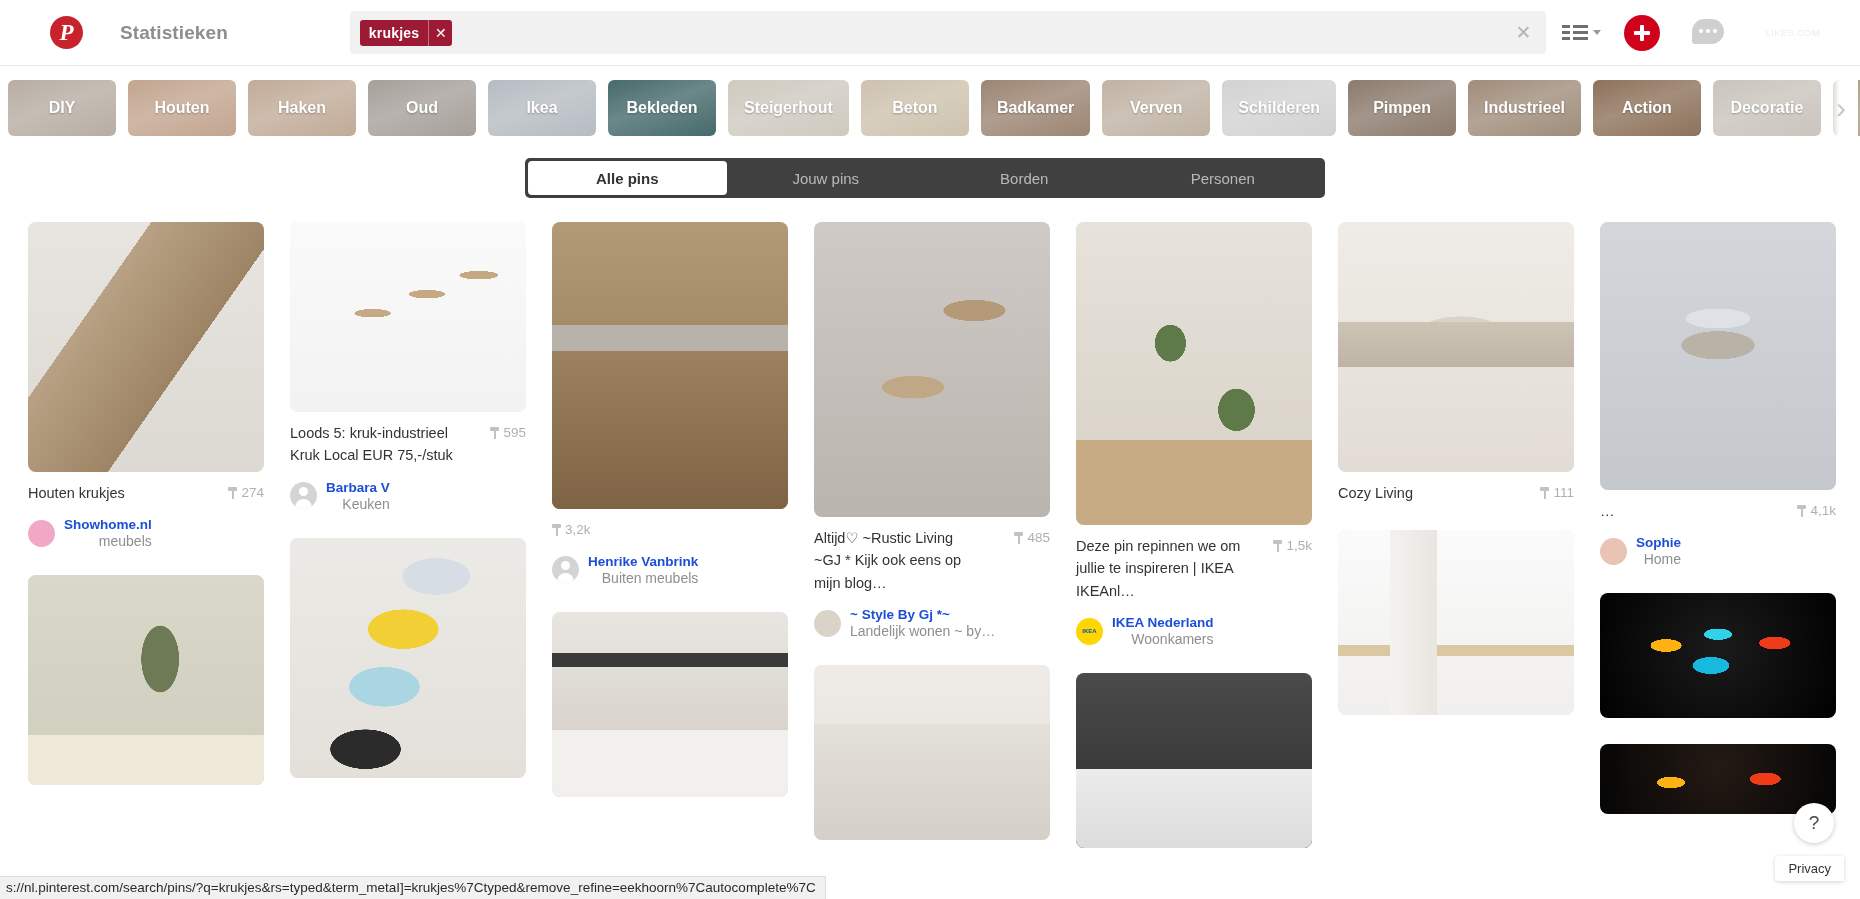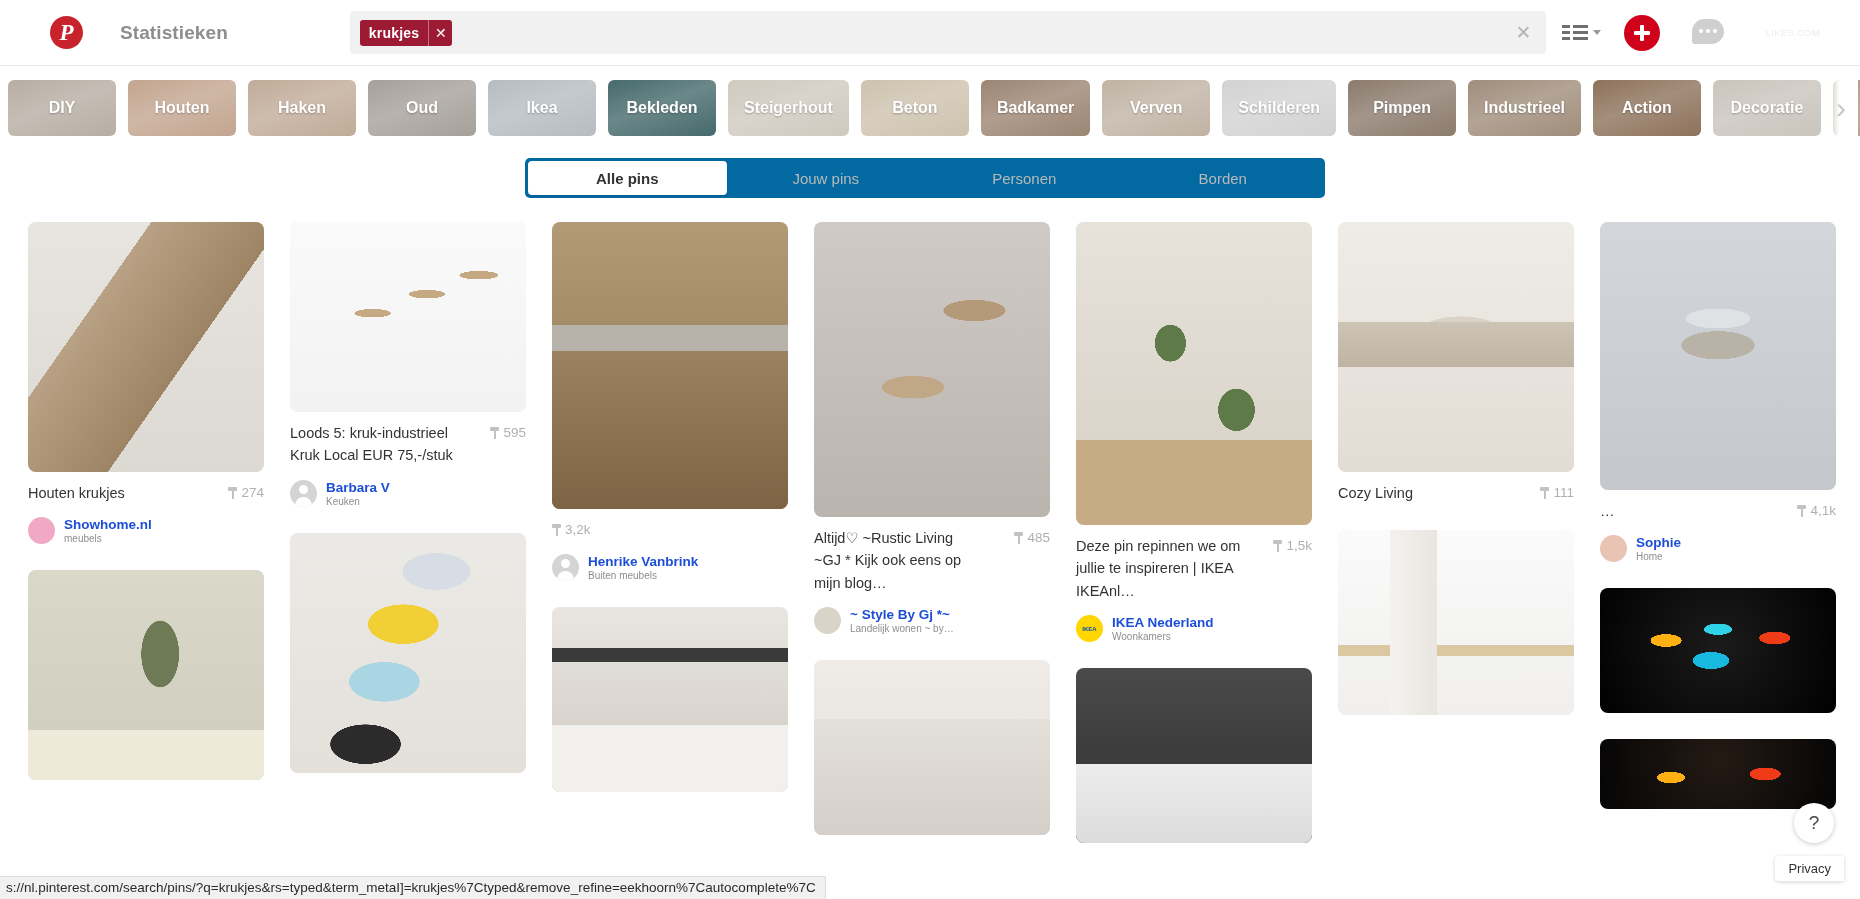--- a/index.html
+++ b/index.html
@@ -141,21 +141,21 @@
     width: 34px; height: 56px; z-index: 5;
     display: flex; align-items: center; justify-content: center;
     background: linear-gradient(to right, rgba(255,255,255,0), #fff 45%);
     color: #c7c7c7; font-size: 30px; cursor: pointer;
   }
 
   
   .tabs {
     position: absolute; top: 158px; left: 525px;
     width: 800px; height: 40px;
-    background: #0369a1; border-radius: 5px;
+    background: #404040; border-radius: 5px;
     display: flex; padding: 3px;
   }
   .tab {
     flex: 1; display: flex; align-items: center; justify-content: center;
     font-size: 15px; color: #b9b9b9; border-radius: 4px; cursor: pointer;
   }
   .tab.active {
     background: #fff; color: #333; font-weight: bold;
     box-shadow: 0 1px 2px rgba(0,0,0,.12);
   }
@@ -212,23 +212,24 @@
   .avatar.generic:after {
     content: ""; position: absolute; width: 17px; height: 11px;
     border-radius: 9px 9px 0 0; background: #fff; bottom: -1px; left: 5px;
   }
   .user-meta { min-width: 0; }
   .user-name {
     font-size: 13.5px; font-weight: bold; color: #1d4ed8;
     white-space: nowrap; overflow: hidden; text-overflow: ellipsis;
   }
   .user-board {
-    font-size: 10px; color: #8e8e8e; margin-top: 1px;
+    font-size: 14px; color: #8e8e8e; margin-top: 1px;
     white-space: nowrap; overflow: hidden; text-overflow: ellipsis;
     max-width: 160px;
+    text-align: right;
   }
 
   
   .help-btn {
     position: absolute; right: 26px; bottom: 56px;
     width: 40px; height: 40px; border-radius: 50%;
     background: #fff; box-shadow: 0 1px 5px rgba(0,0,0,.22);
     display: flex; align-items: center; justify-content: center;
     font-size: 19px; color: #444; cursor: pointer; z-index: 20;
   }
@@ -364,22 +365,22 @@
     <div class="chip">
       <div class="chip-bg" style="background: linear-gradient(160deg, rgb(171, 158, 134) 0%, rgba(171, 158, 134, 0.8) 45%, rgb(171, 158, 134) 100%);"></div>
       <span class="chip-label">Ideas</span>
     </div>
   </div>
 <div class="chips-next" style="top:108px;">›</div>
 
 <div class="tabs" id="tabs">
     <div class="tab active">Alle pins</div>
     <div class="tab">Jouw pins</div>
+    <div class="tab">Borden</div>
     <div class="tab">Personen</div>
-    <div class="tab">Borden</div>
   </div>
 
 <div class="grid" id="grid">
     <div class="col">
       <div class="card">
         <div class="card-img" style="height: 250px;">
           <div class="ph" style="background: linear-gradient(rgb(232, 229, 224), rgb(220, 216, 210));">
             <div class="ph" style="background: linear-gradient(125deg, transparent 30%, rgb(184, 161, 132) 30%, rgb(157, 132, 101) 62%, transparent 62%);"></div>
           </div>
         </div>

